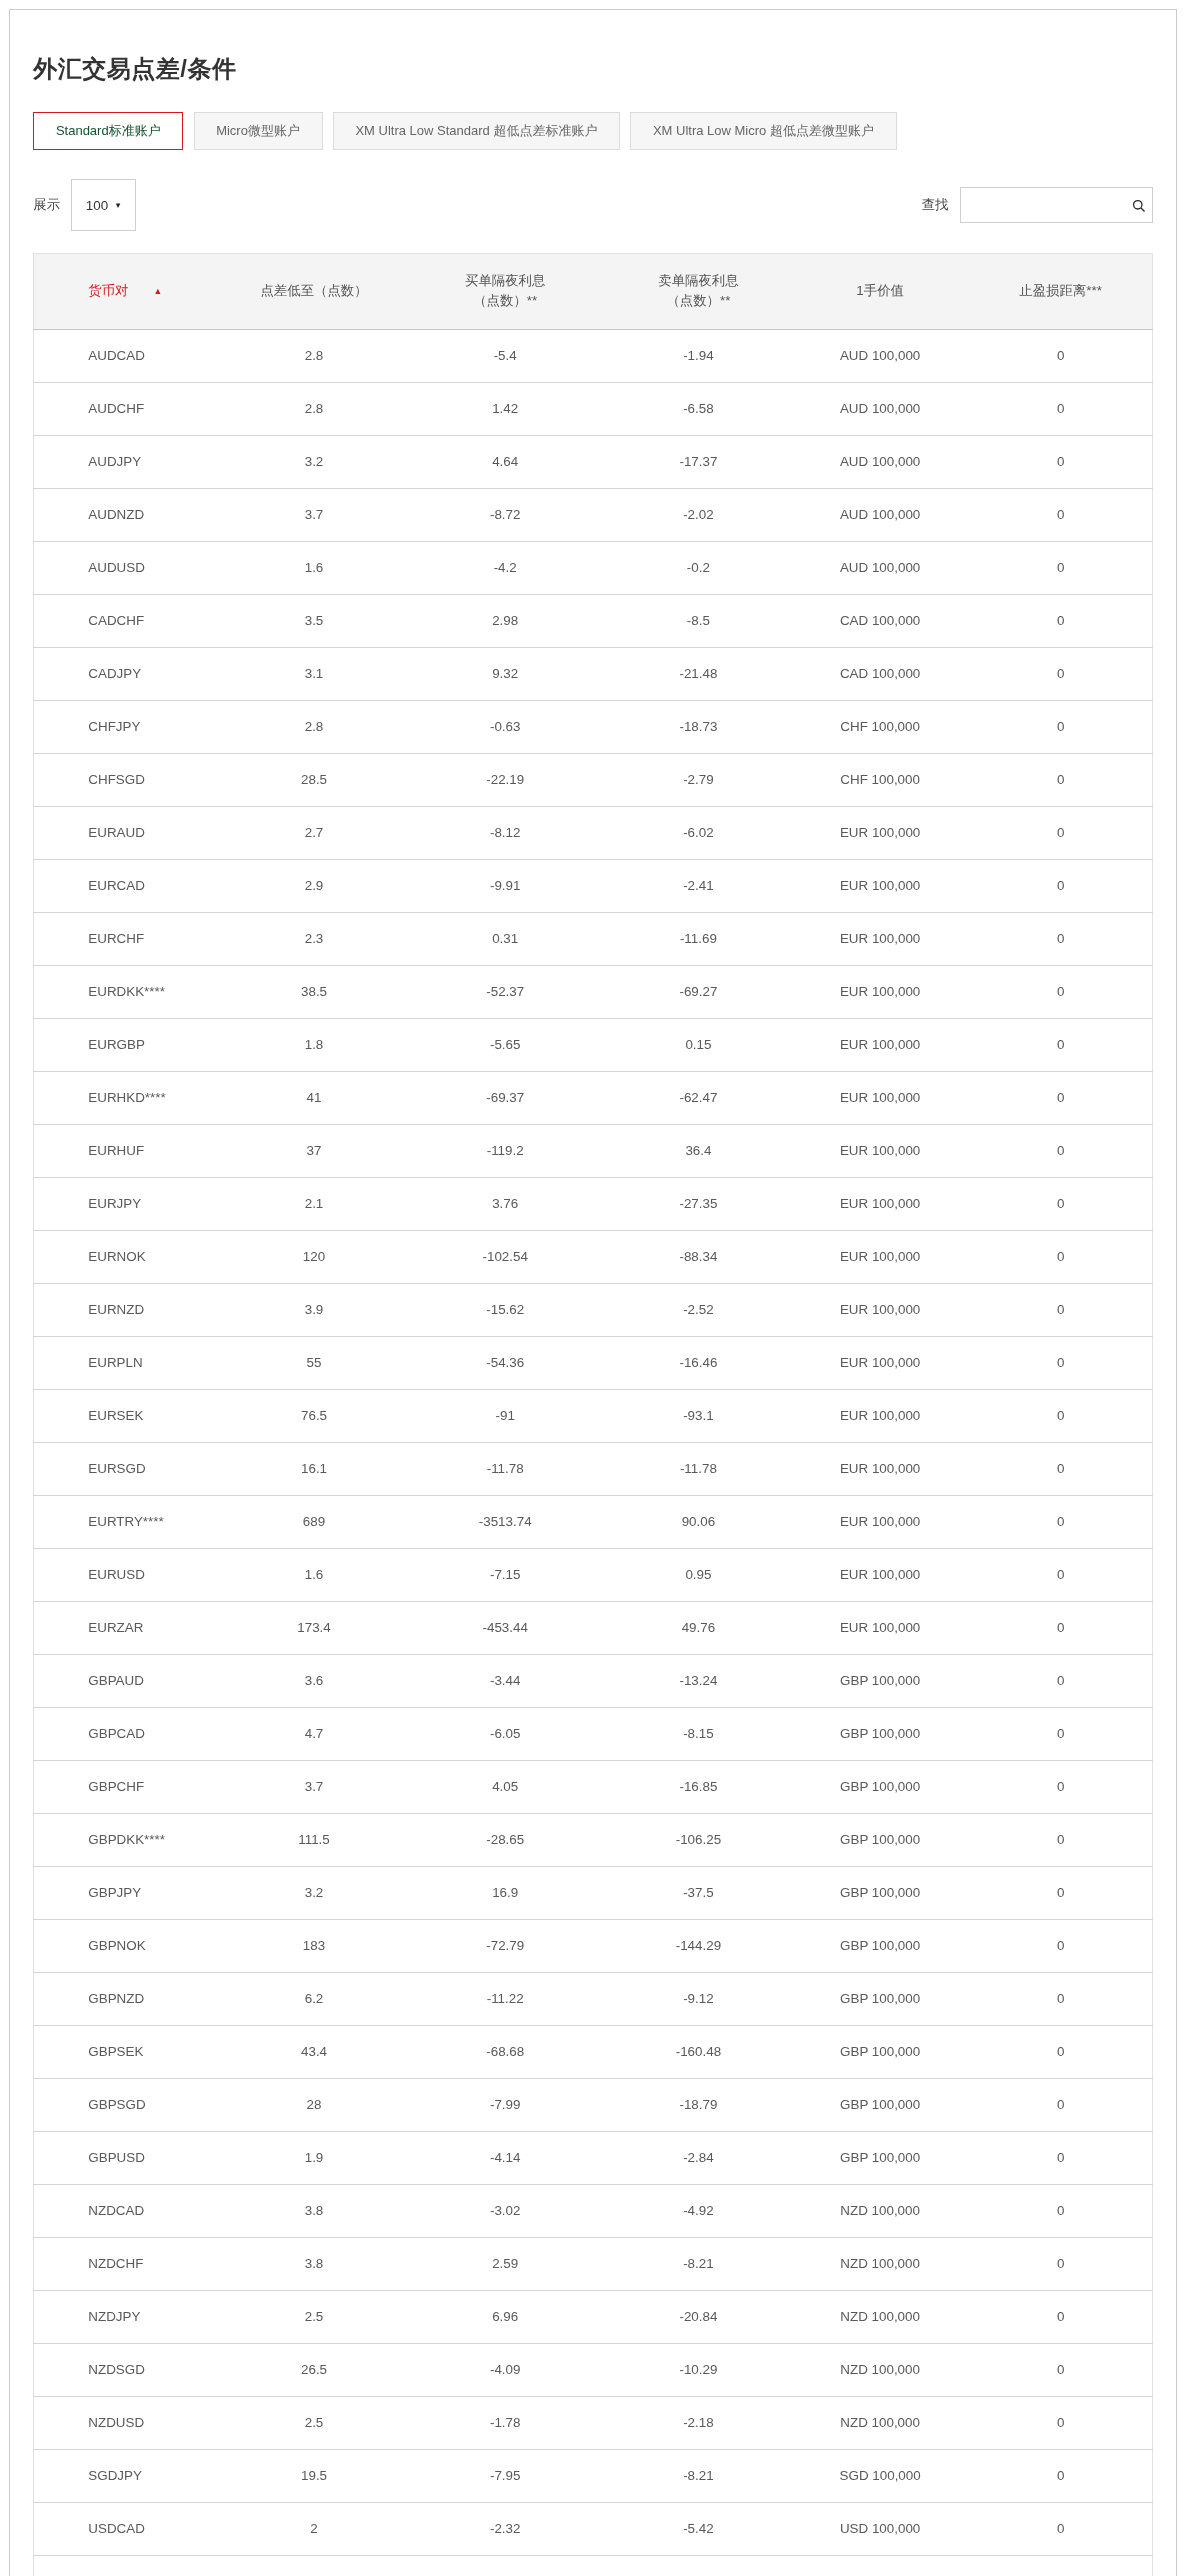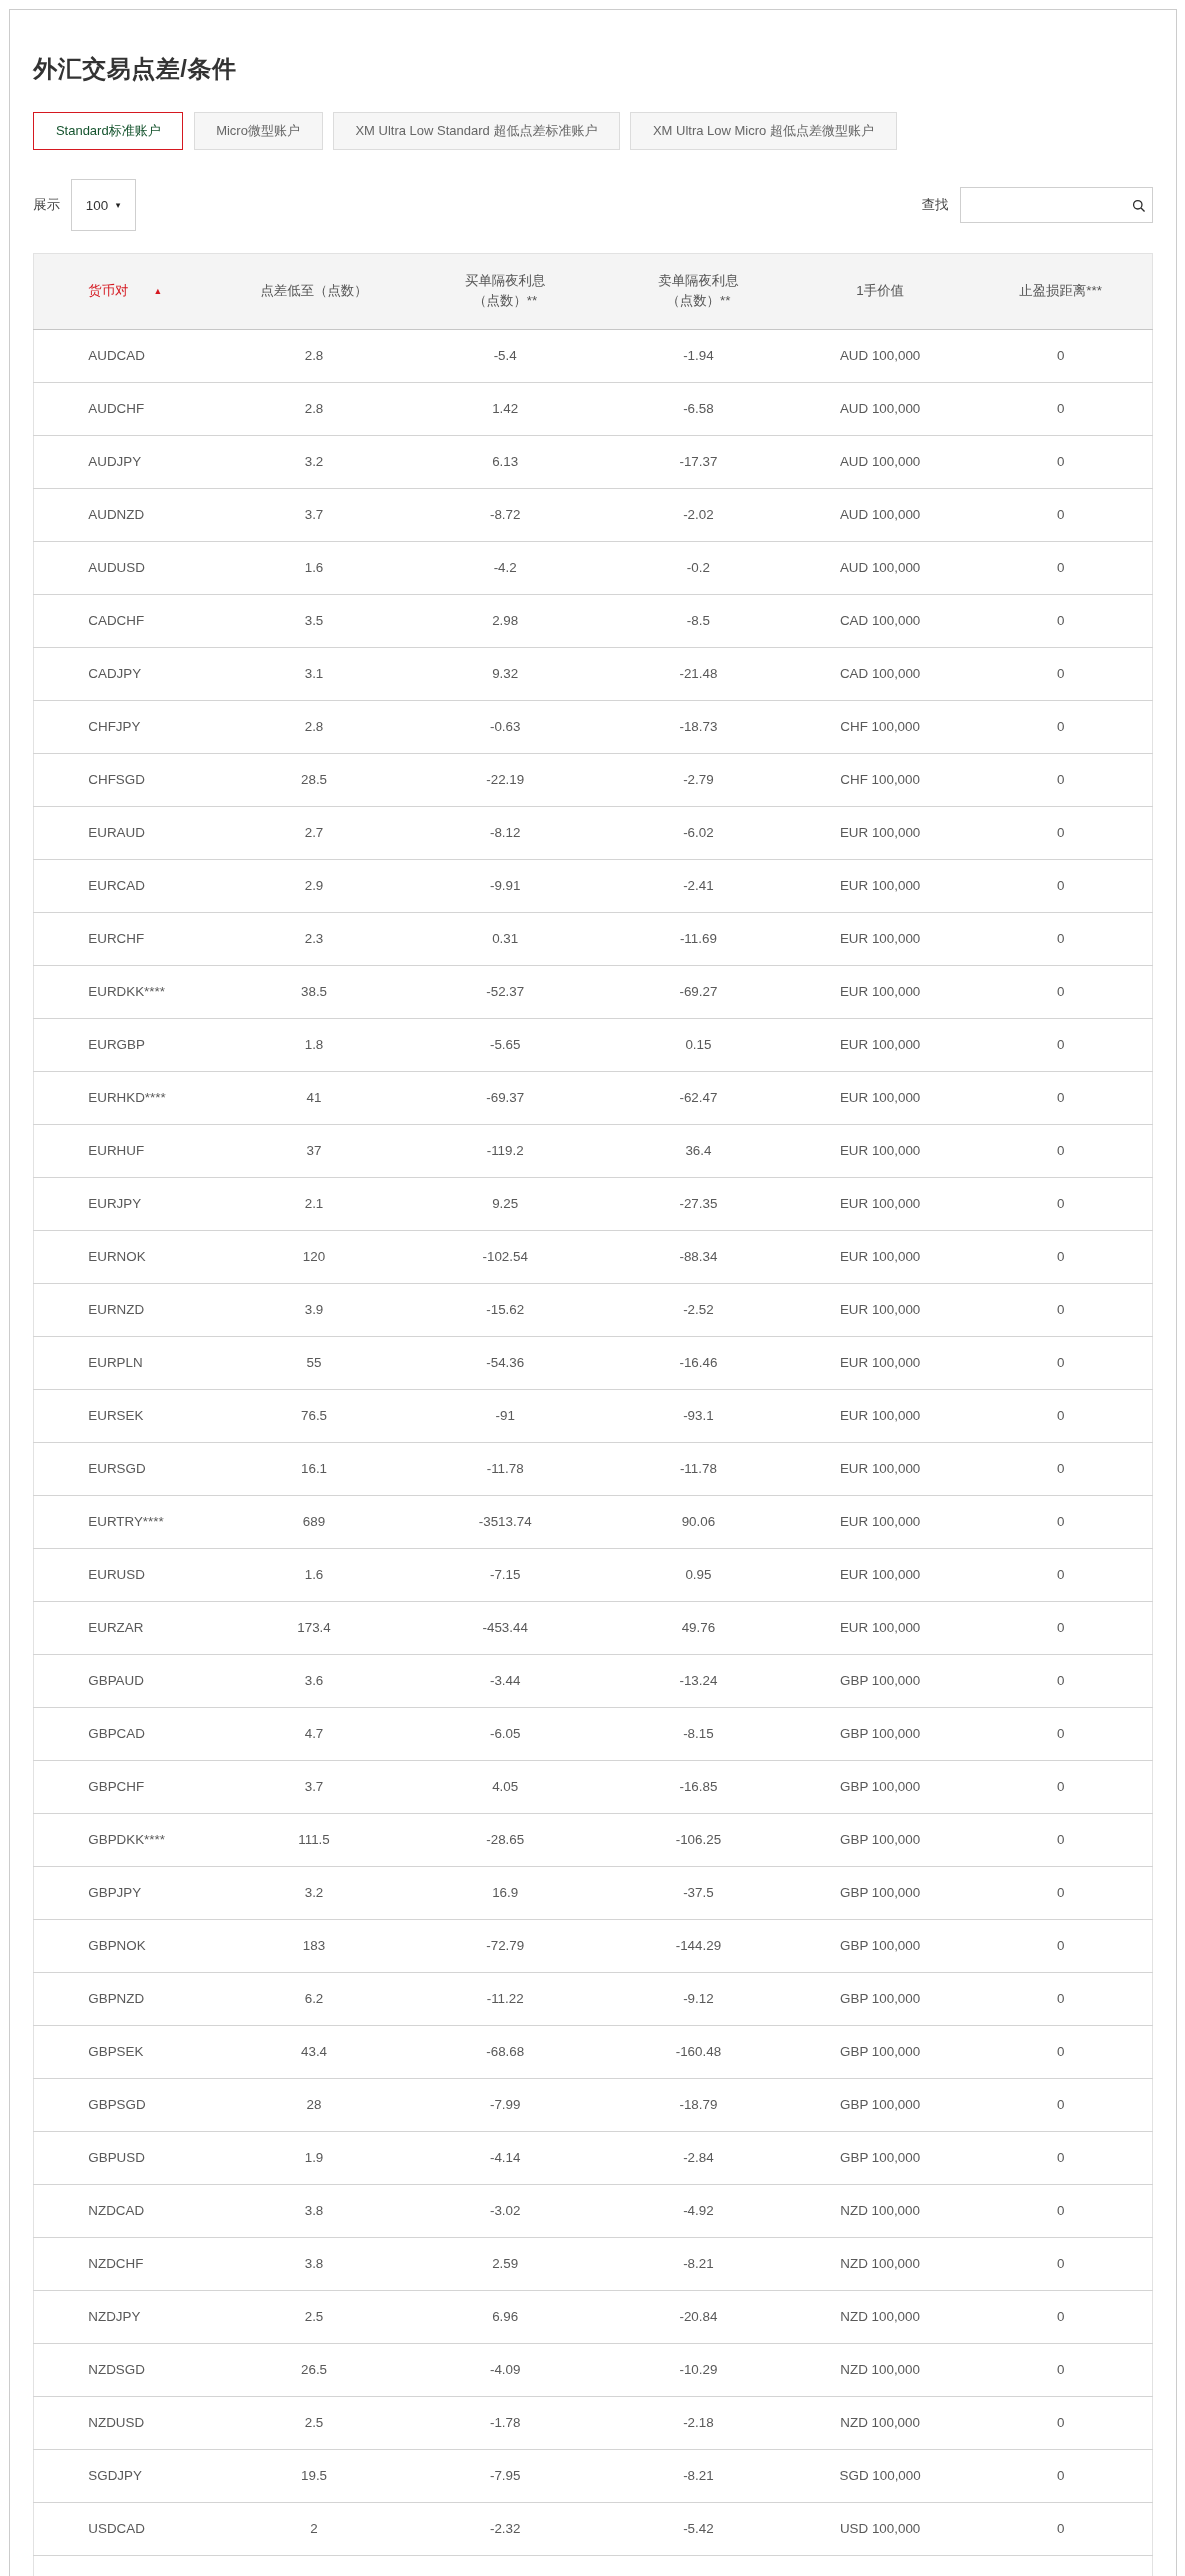--- a/index.html
+++ b/index.html
@@ -111,21 +111,21 @@
             <td class="c-pair">AUDCHF</td>
             <td class="c-num">2.8</td>
             <td class="c-num">1.42</td>
             <td class="c-num">-6.58</td>
             <td class="c-num">AUD 100,000</td>
             <td class="c-num">0</td>
           </tr>
           <tr>
             <td class="c-pair">AUDJPY</td>
             <td class="c-num">3.2</td>
-            <td class="c-num">6.13</td>
+            <td class="c-num">4.64</td>
             <td class="c-num">-17.37</td>
             <td class="c-num">AUD 100,000</td>
             <td class="c-num">0</td>
           </tr>
           <tr>
             <td class="c-pair">AUDNZD</td>
             <td class="c-num">3.7</td>
             <td class="c-num">-8.72</td>
             <td class="c-num">-2.02</td>
             <td class="c-num">AUD 100,000</td>
@@ -223,21 +223,21 @@
             <td class="c-pair">EURHUF</td>
             <td class="c-num">37</td>
             <td class="c-num">-119.2</td>
             <td class="c-num">36.4</td>
             <td class="c-num">EUR 100,000</td>
             <td class="c-num">0</td>
           </tr>
           <tr>
             <td class="c-pair">EURJPY</td>
             <td class="c-num">2.1</td>
-            <td class="c-num">9.25</td>
+            <td class="c-num">3.76</td>
             <td class="c-num">-27.35</td>
             <td class="c-num">EUR 100,000</td>
             <td class="c-num">0</td>
           </tr>
           <tr>
             <td class="c-pair">EURNOK</td>
             <td class="c-num">120</td>
             <td class="c-num">-102.54</td>
             <td class="c-num">-88.34</td>
             <td class="c-num">EUR 100,000</td>

